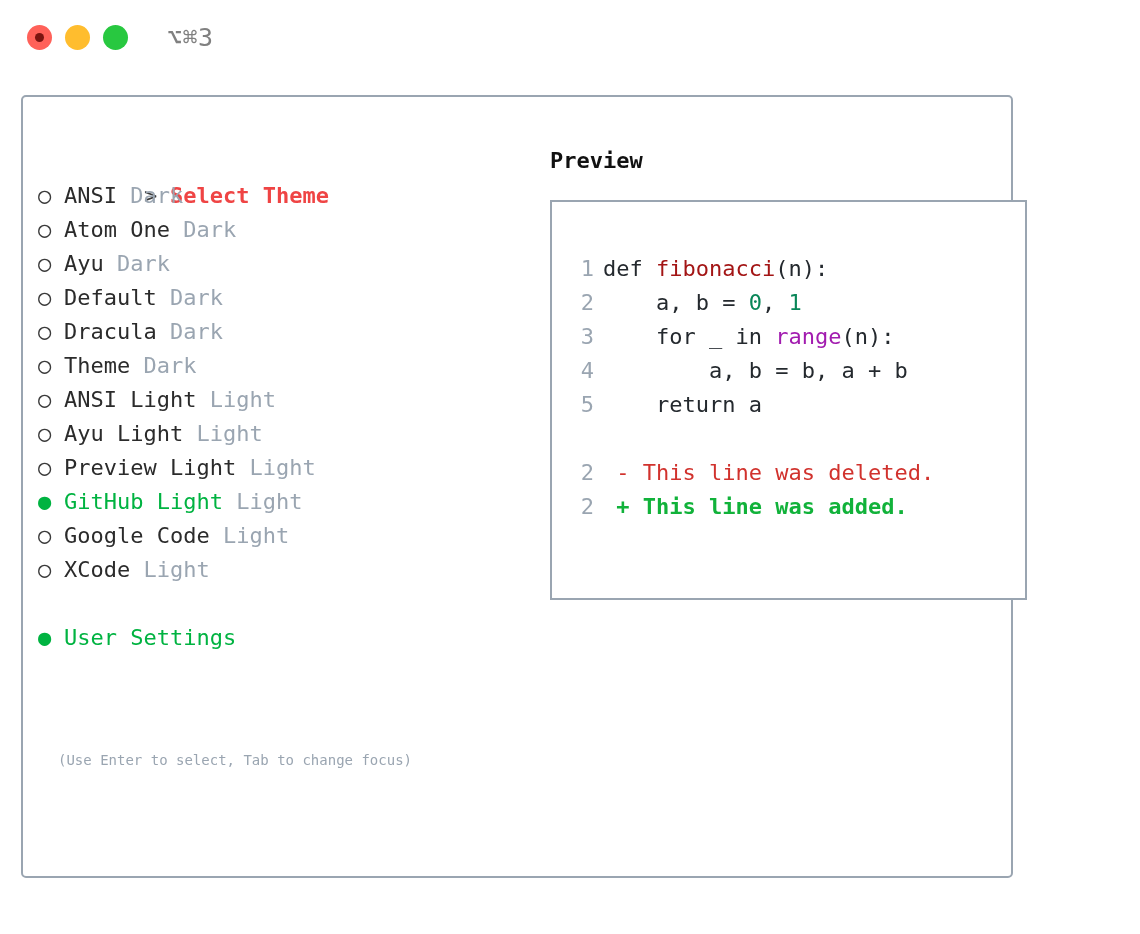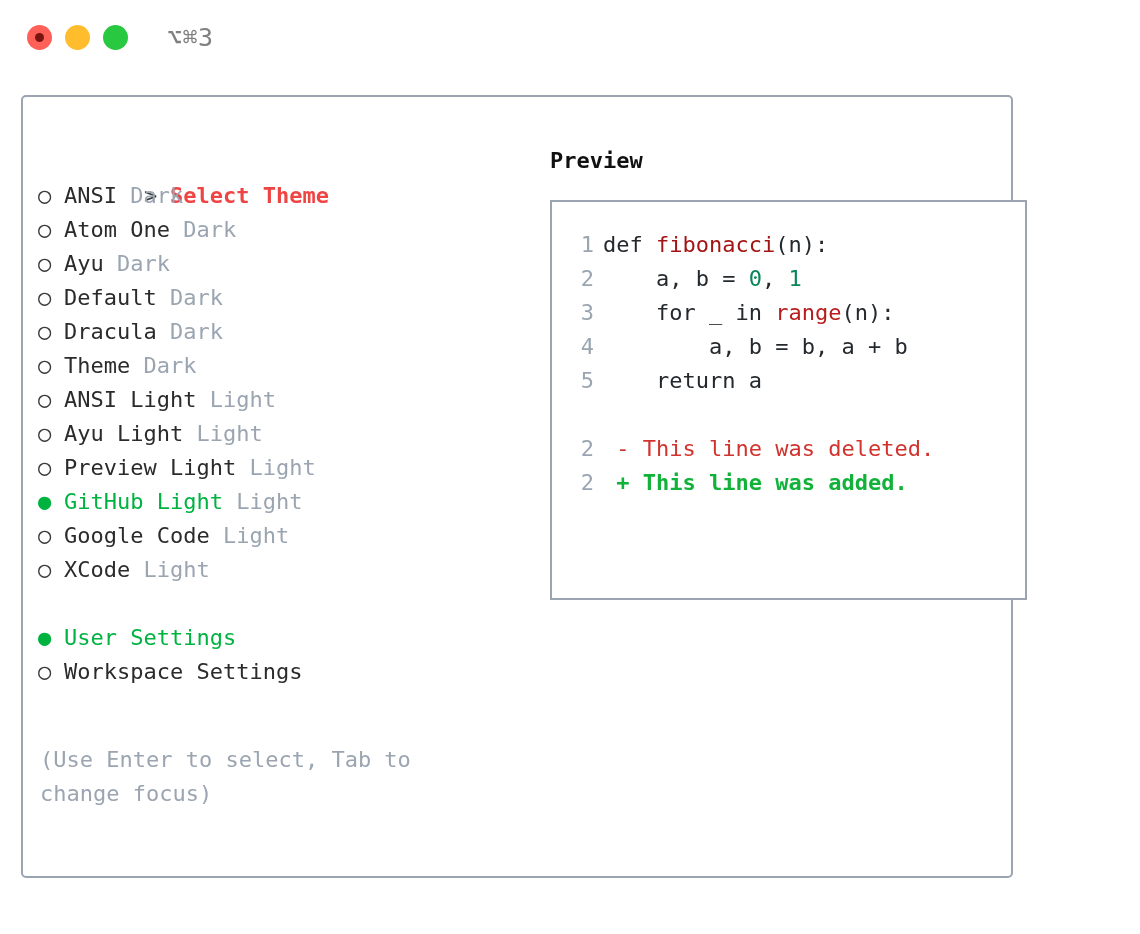--- a/index.html
+++ b/index.html
@@ -104,23 +104,23 @@
     color: #9aa5b1;
   }
   .row.selected .label,
   .row.selected .marker { color: #00b341; }
   .row.selected .marker { color: #00b341; }
 
   .spacer-row { height: 34px; }
 
   .hint {
     position: absolute;
-    left: 17px; top: 646px;
+    left: 35px; top: 646px;
     width: 400px;
-    font-size: 22px;
+    font-size: 14px;
     line-height: 34px;
     color: #9aa5b1;
     white-space: normal;
   }
 
   
   .right-col {
     position: absolute;
     left: 479px; top: 47px;
     width: 490px;
@@ -132,38 +132,38 @@
     color: #111111;
     line-height: 34px;
     margin-bottom: 22px;
   }
   .preview-box {
     width: 477px;
     height: 400px;
     border: 2px solid #9aa5b1;
     box-sizing: border-box;
     background: #ffffff;
-    padding: 26px 0 0 18px;
+    padding: 50px 0 0 18px;
   }
   .code-line {
     font-size: 22px;
     line-height: 34px;
     white-space: pre;
     color: #24292e;
   }
   .ln {
     display: inline-block;
     width: 24px;
     text-align: right;
     color: #9aa5b1;
     margin-right: 9px;
   }
   .tok-fn   { color: #a31515; }
   .tok-num  { color: #098658; }
-  .tok-call { color: #b91c1c; }
+  .tok-call { color: #a21caf; }
   .diff-gap { height: 34px; }
   .diff-ctx { color: #6a737d; }
   .diff-del { color: #d1322d; }
   .diff-add { color: #11b23a; font-weight: bold; }
 </style>
 </head>
 <body>
 
 <div class="window">
 
@@ -194,21 +194,20 @@
           <div class="row"><span class="marker">○</span><span class="label">Preview Light</span><span> </span><span class="cat">Light</span></div>
           <div class="row selected"><span class="marker">●</span><span class="label">GitHub Light</span><span> </span><span class="cat">Light</span></div>
           <div class="row"><span class="marker">○</span><span class="label">Google Code</span><span> </span><span class="cat">Light</span></div>
           <div class="row"><span class="marker">○</span><span class="label">XCode</span><span> </span><span class="cat">Light</span></div>
         </div>
 
       <div class="spacer-row"></div>
 
       <div id="apply-list">
           <div class="row selected"><span class="marker">●</span><span class="label">User Settings</span></div>
-          <div class="row"><span class="marker">○</span><span class="label">Workspace Settings</span></div>
         </div>
     </div>
 
     <div class="hint">(Use Enter to select, Tab to change focus)</div>
 
     <div class="right-col">
       <div class="preview-heading">Preview</div>
       <div class="preview-box">
         <div id="code-block">
             <div class="code-line"><span class="ln">1</span><span></span><span>def </span><span class="tok-fn">fibonacci</span><span>(n):</span></div>

